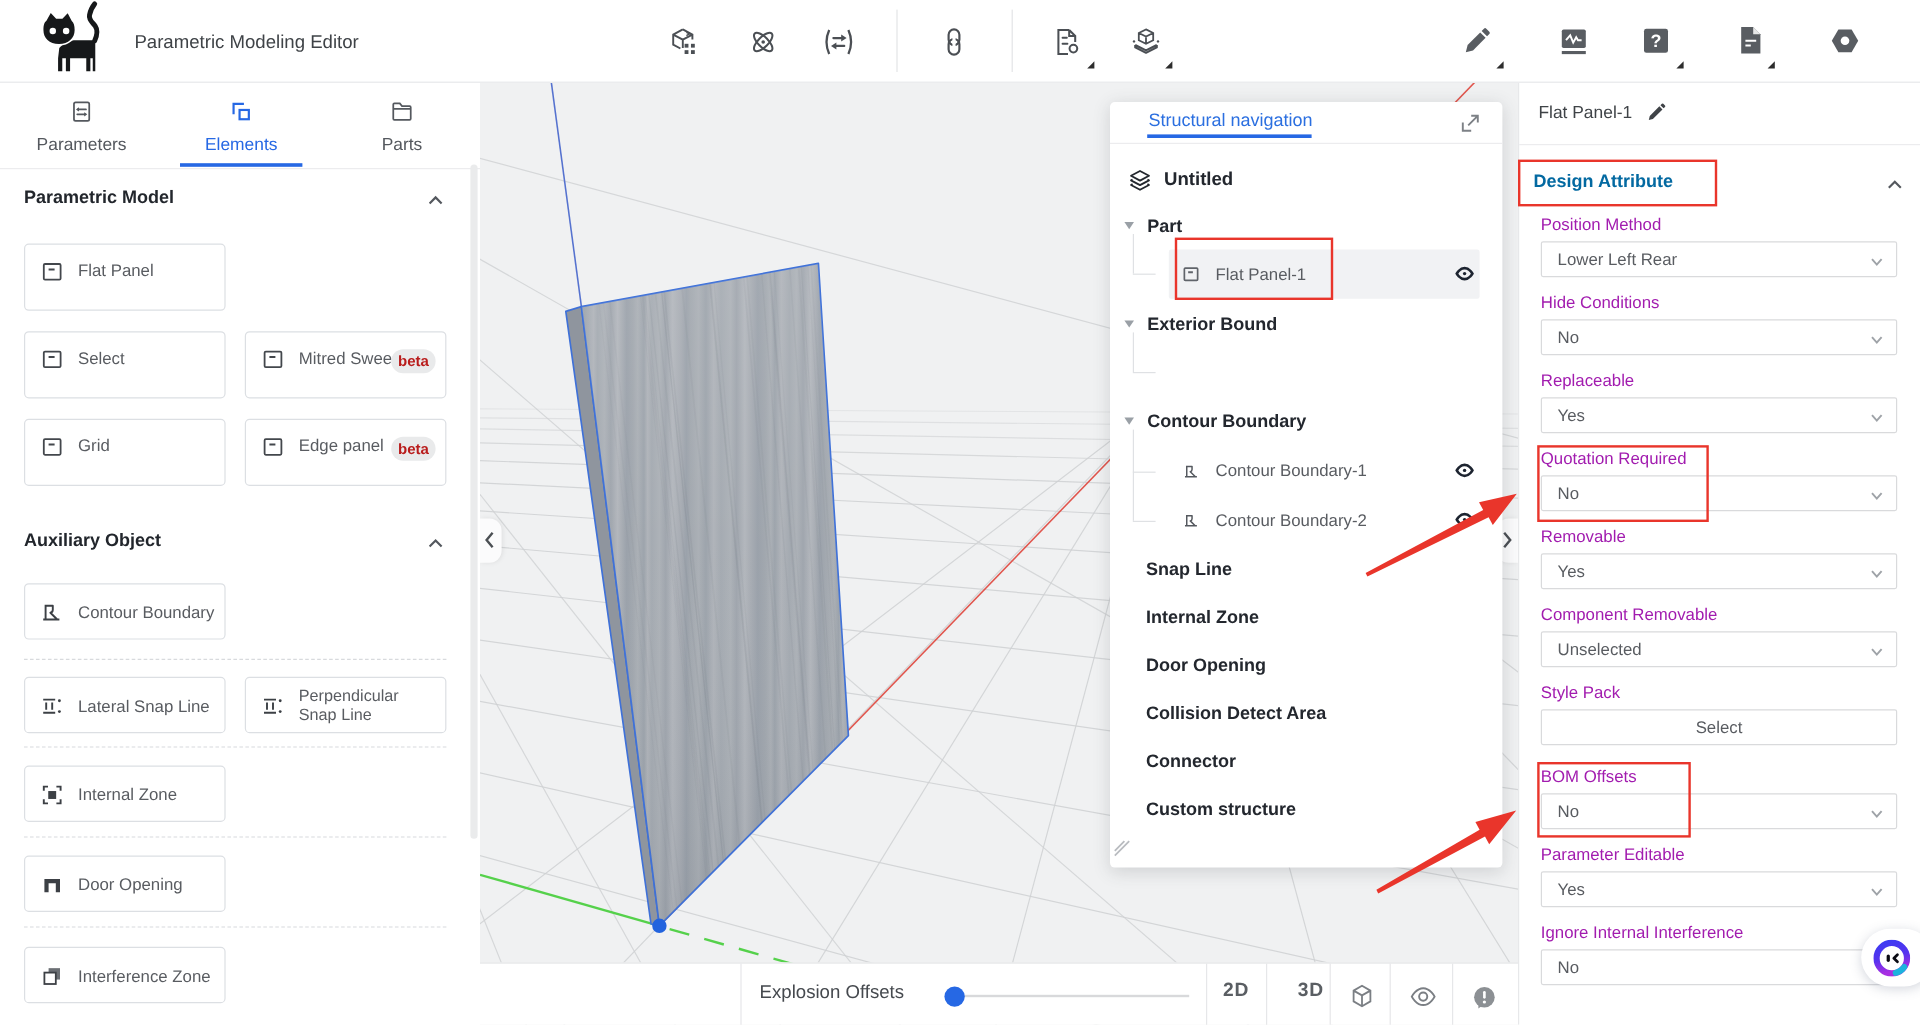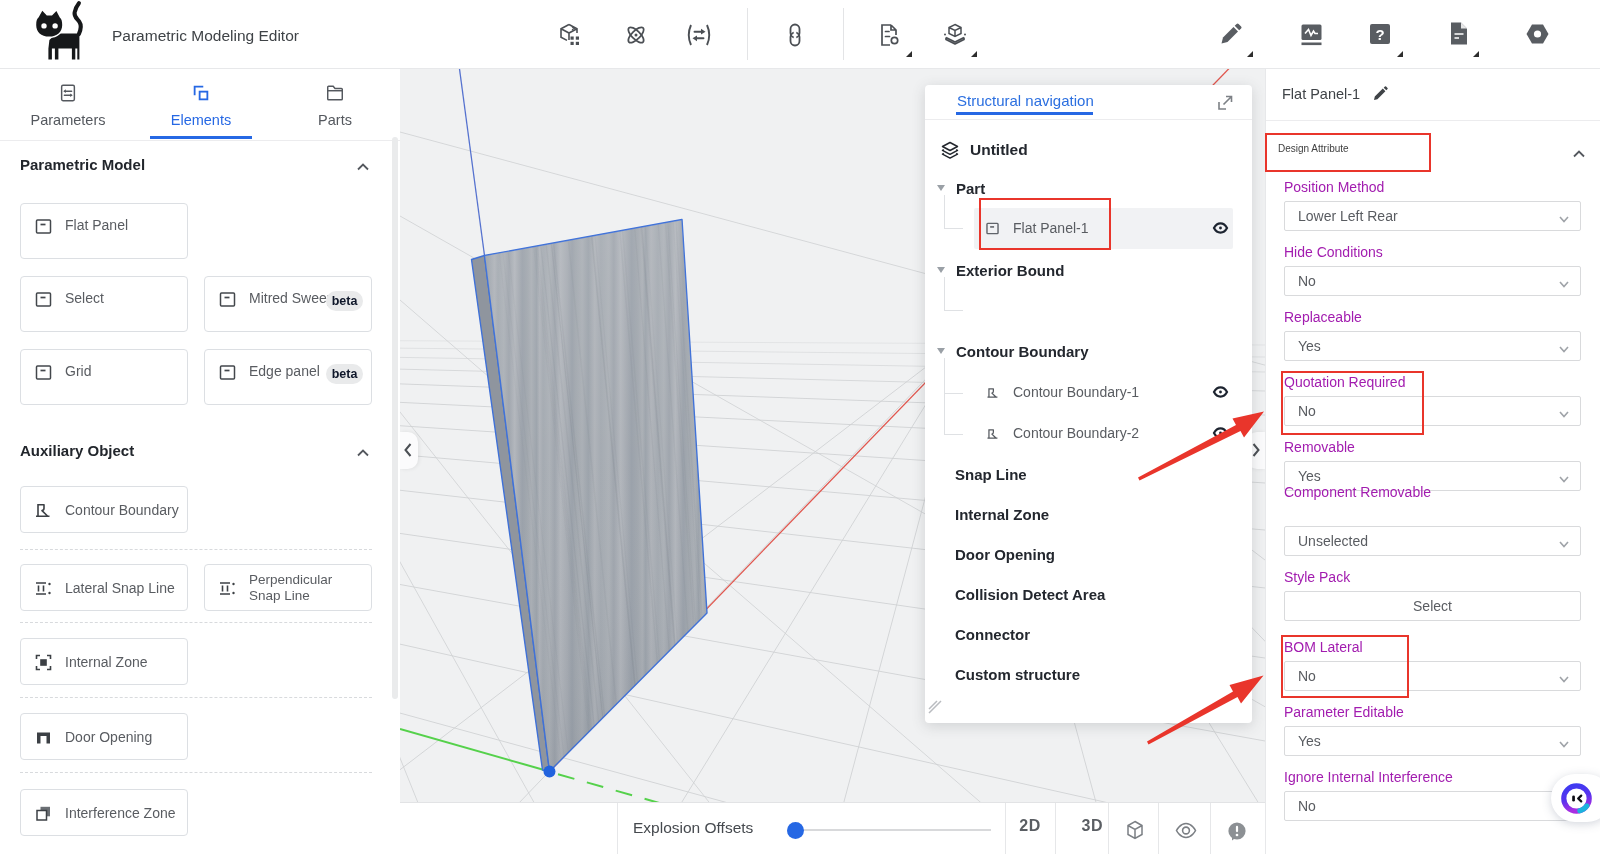--- a/index.html
+++ b/index.html
@@ -18,21 +18,21 @@
 .tab svg{width:20px;height:20px}
 .tab .lbl{display:block;margin-top:5px;font-size:14.5px;color:#54585e}
 .tab.on .lbl{color:#2668e4}
 #tabline{position:absolute;left:150px;top:67px;width:102px;height:3px;background:#2668e4}
 .sechead{position:absolute;left:20px;font-size:15px;font-weight:700;color:#22262c}
 .secchev{position:absolute;left:355px;width:16px;height:16px}
 .ebtn{position:absolute;width:168px;height:56px;border:1px solid #dcdfe3;border-radius:4px;background:#fff}
 .ebtn .ic{position:absolute;left:13px;top:13px}
 .ebtn .tx{position:absolute;left:44px;top:13px;font-size:14px;color:#595c61;white-space:nowrap;overflow:hidden}
 .beta{position:absolute;left:121px;top:14px;width:37px;height:20px;background:#e9eaeb;border-radius:10px;
-  font-size:12.5px;font-weight:700;color:#0f172a;text-align:center;line-height:20px}
+  font-size:12.5px;font-weight:700;color:#b91c1c;text-align:center;line-height:20px}
 .dash{position:absolute;left:20px;width:352px;border-top:1px dashed #d8dadd}
 #lscroll{position:absolute;left:392px;top:68px;width:6px;height:562px;background:#eaebec;border-radius:3px}
 
 #viewport{position:absolute;left:400px;top:69px;width:865px;height:785px;background:#f0f1f2;overflow:hidden}
 #bottombar{position:absolute;left:400px;top:802px;width:865px;height:52px;background:#fff;
   border-top:1px solid #e2e3e5;z-index:5}
 .bsep{position:absolute;top:0;width:1px;height:52px;background:#e6e7e9}
 .b23{position:absolute;top:14px;font-size:16px;font-weight:700;color:#5a5e63;letter-spacing:.5px}
 #exofs{position:absolute;left:233px;top:16px;font-size:15.5px;color:#45494e}
 #sltrack{position:absolute;left:395px;top:26px;width:196px;height:2px;background:#d8d9db}
@@ -50,21 +50,21 @@
 .tchild .nm{position:absolute;left:39px;top:12px;font-size:14px;color:#595c61;white-space:nowrap}
 .tchild .eic{position:absolute;left:238px;top:13px}
 .texp{position:absolute;width:0;height:0;border-left:4.5px solid transparent;border-right:4.5px solid transparent;
   border-top:6px solid #9aa0a6}
 .tline{position:absolute;background:#dfe1e4}
 
 #rightpanel{position:absolute;left:1265px;top:69px;width:335px;height:785px;background:#fff;
   border-left:1px solid #e7e8ea;z-index:20}
 #rtitle{position:absolute;left:16px;top:17px;font-size:14.5px;color:#3f4347}
 #rsep{position:absolute;left:0;top:51px;width:335px;height:1px;background:#ececee}
-#dahead{position:absolute;left:12px;top:74px;font-size:10px;font-weight:400;color:#404040}
+#dahead{position:absolute;left:12px;top:74px;font-size:15px;font-weight:700;color:#0369a1}
 .flabel{position:absolute;left:18px;font-size:14px;color:#a21caf;white-space:nowrap}
 .fsel{position:absolute;left:18px;width:297px;height:30px;border:1px solid #d9dadc;border-radius:2px;background:#fff}
 .fsel .v{position:absolute;left:13px;top:6px;font-size:14px;color:#595c61}
 .fsel .c{position:absolute;right:10px;top:9px}
 .fbtn{position:absolute;left:18px;width:297px;height:30px;border:1px solid #d9dadc;border-radius:2px;background:#fff;
   text-align:center;font-size:14px;color:#595c61;line-height:28px}
 
 .redbox{position:absolute;border:2px solid #e9352b;z-index:40}
 #annsvg{position:absolute;left:0;top:0;width:1600px;height:854px;z-index:41;pointer-events:none}
 #robot{position:absolute;left:1551px;top:774px;width:60px;height:48px;background:#fff;border-radius:24px;
@@ -549,30 +549,30 @@
           <path d="M2,4 L6,8.5 L10,4"></path>
         </svg></span>
     </div>
 <div class="flabel" style="top:370px">Removable</div>
 <div class="fsel" style="top:392px">
       <span class="v">Yes</span>
       <span class="c"><svg width="12" height="12" viewBox="0 0 12 12" fill="none" stroke="#9fa3a8" stroke-width="1.6">
           <path d="M2,4 L6,8.5 L10,4"></path>
         </svg></span>
     </div>
-<div class="flabel" style="top:415px">Component Removable</div>
+<div class="flabel" style="top:435px">Component Removable</div>
 <div class="fsel" style="top:457px">
       <span class="v">Unselected</span>
       <span class="c"><svg width="12" height="12" viewBox="0 0 12 12" fill="none" stroke="#9fa3a8" stroke-width="1.6">
           <path d="M2,4 L6,8.5 L10,4"></path>
         </svg></span>
     </div>
 <div class="flabel" style="top:500px">Style Pack</div>
 <div class="fbtn" style="top:522px">Select</div>
-<div class="flabel" style="top:570px">BOM Lateral</div>
+<div class="flabel" style="top:570px">BOM Offsets</div>
 <div class="fsel" style="top:592px">
       <span class="v">No</span>
       <span class="c"><svg width="12" height="12" viewBox="0 0 12 12" fill="none" stroke="#9fa3a8" stroke-width="1.6">
           <path d="M2,4 L6,8.5 L10,4"></path>
         </svg></span>
     </div>
 <div class="flabel" style="top:635px">Parameter Editable</div>
 <div class="fsel" style="top:657px">
       <span class="v">Yes</span>
       <span class="c"><svg width="12" height="12" viewBox="0 0 12 12" fill="none" stroke="#9fa3a8" stroke-width="1.6">

